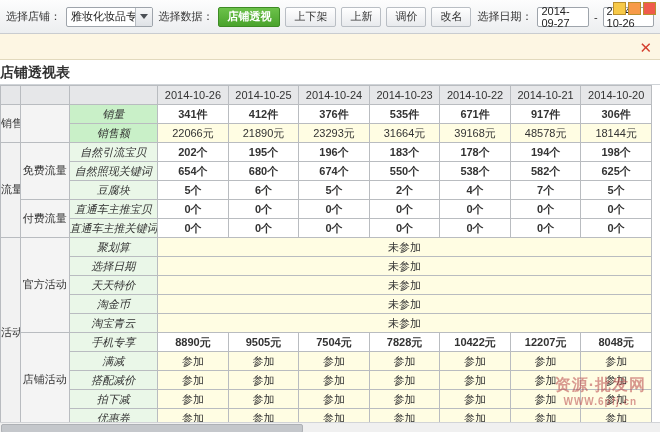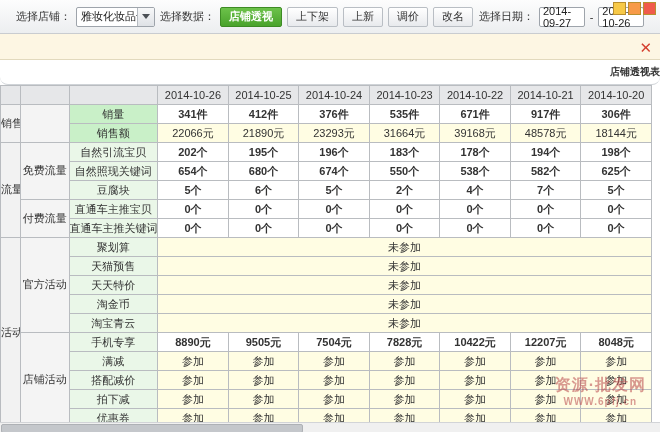--- a/index.html
+++ b/index.html
@@ -9,21 +9,21 @@
     font-family:"Liberation Sans","DejaVu Sans",sans-serif;
     font-size:11px;color:#333;
   }
   .app{position:relative;width:660px;height:432px;box-sizing:border-box;}
 
   
   .toolbar{
     height:34px;box-sizing:border-box;
     background:linear-gradient(#fdfdfd,#eceef0);
     border-bottom:1px solid #c9ccd0;
-    display:flex;align-items:center;padding:0 16px;gap:5px;
+    display:flex;align-items:center;padding:0 6px;gap:5px;
   }
   .tb-label{font-size:11px;color:#333;white-space:nowrap;}
   .select-box{
     position:relative;width:132px;height:20px;box-sizing:border-box;
     border:1px solid #9ea4ab;background:#fff;border-radius:2px;
     display:flex;align-items:center;padding:0 18px 0 4px;
     font-size:11px;color:#222;overflow:hidden;white-space:nowrap;
   }
   .select-box .arrow{
     position:absolute;right:0;top:0;bottom:0;width:16px;
@@ -68,23 +68,23 @@
     display:flex;align-items:center;justify-content:center;
   }
   .notice-text{color:#c0392b;font-size:11.5px;font-weight:bold;}
   .notice-close{
     position:absolute;right:8px;top:50%;transform:translateY(-50%);
     color:#d43f2e;font-size:15px;font-weight:bold;line-height:1;cursor:pointer;
   }
 
   
   .sheet-title{
-    height:24px;line-height:24px;text-align:right;
-    font-size:10px;font-weight:bold;color:#333;
-    background:#fff;border-bottom:1px solid #cfd3d7;border-radius:8px;
+    height:24px;line-height:24px;text-align:left;
+    font-size:14px;font-weight:bold;color:#333;
+    background:#fff;border-bottom:1px solid #cfd3d7;
   }
 
   
   .table-wrap{
     position:relative;width:660px;height:348px;overflow:hidden;background:#fff;
   }
   table.grid{border-collapse:collapse;table-layout:fixed;width:652px;}
   table.grid td,table.grid th{
     border:1px solid #b9bcc0;font-size:11px;padding:0;height:18px;
     text-align:center;vertical-align:middle;color:#333;font-weight:normal;
@@ -92,21 +92,21 @@
   }
   th.col-head{
     background:#e6e7e9;font-weight:bold;font-size:11px;height:22px;color:#222;
   }
   td.grp{
     background:#f2f2f2;font-weight:bold;width:20px;
     line-height:1.05;font-size:11px;color:#333;
   }
   td.grp .v{display:block;}
   td.sub{background:#f4f4f4;width:46px;font-size:11px;line-height:1.05;}
-  td.rowlabel{background:#c9f0c8;width:86px;font-size:11px;}
+  td.rowlabel{background:#c9f0c8;width:86px;font-size:11px;font-style:italic;}
   td.rowlabel.pale{background:#eaf7e8;}
   td.val{background:#fffde3;}
   td.val.plain{background:#ffffff;font-weight:bold;}
   td.span-note{background:#fffde3;}
   .hscroll{
     position:absolute;left:0;right:0;bottom:0;height:10px;
     background:#f0f0f0;border-top:1px solid #d2d4d7;
   }
   .hscroll .thumb{
     position:absolute;left:1px;top:1px;height:7px;width:300px;
@@ -270,21 +270,21 @@
 
         <tr>
           <td class="grp" rowspan="10">
             <span class="v">活动跟踪</span>
           </td>
           <td class="sub" rowspan="5">官方活动</td>
           <td class="rowlabel pale">聚划算</td>
           <td class="span-note" colspan="7">未参加</td>
         </tr>
         <tr>
-          <td class="rowlabel pale">天猫预售</td>
+          <td class="rowlabel pale">选择日期</td>
           <td class="span-note" colspan="7">未参加</td>
         </tr>
         <tr>
           <td class="rowlabel pale">天天特价</td>
           <td class="span-note" colspan="7">未参加</td>
         </tr>
         <tr>
           <td class="rowlabel pale">淘金币</td>
           <td class="span-note" colspan="7">未参加</td>
         </tr>

